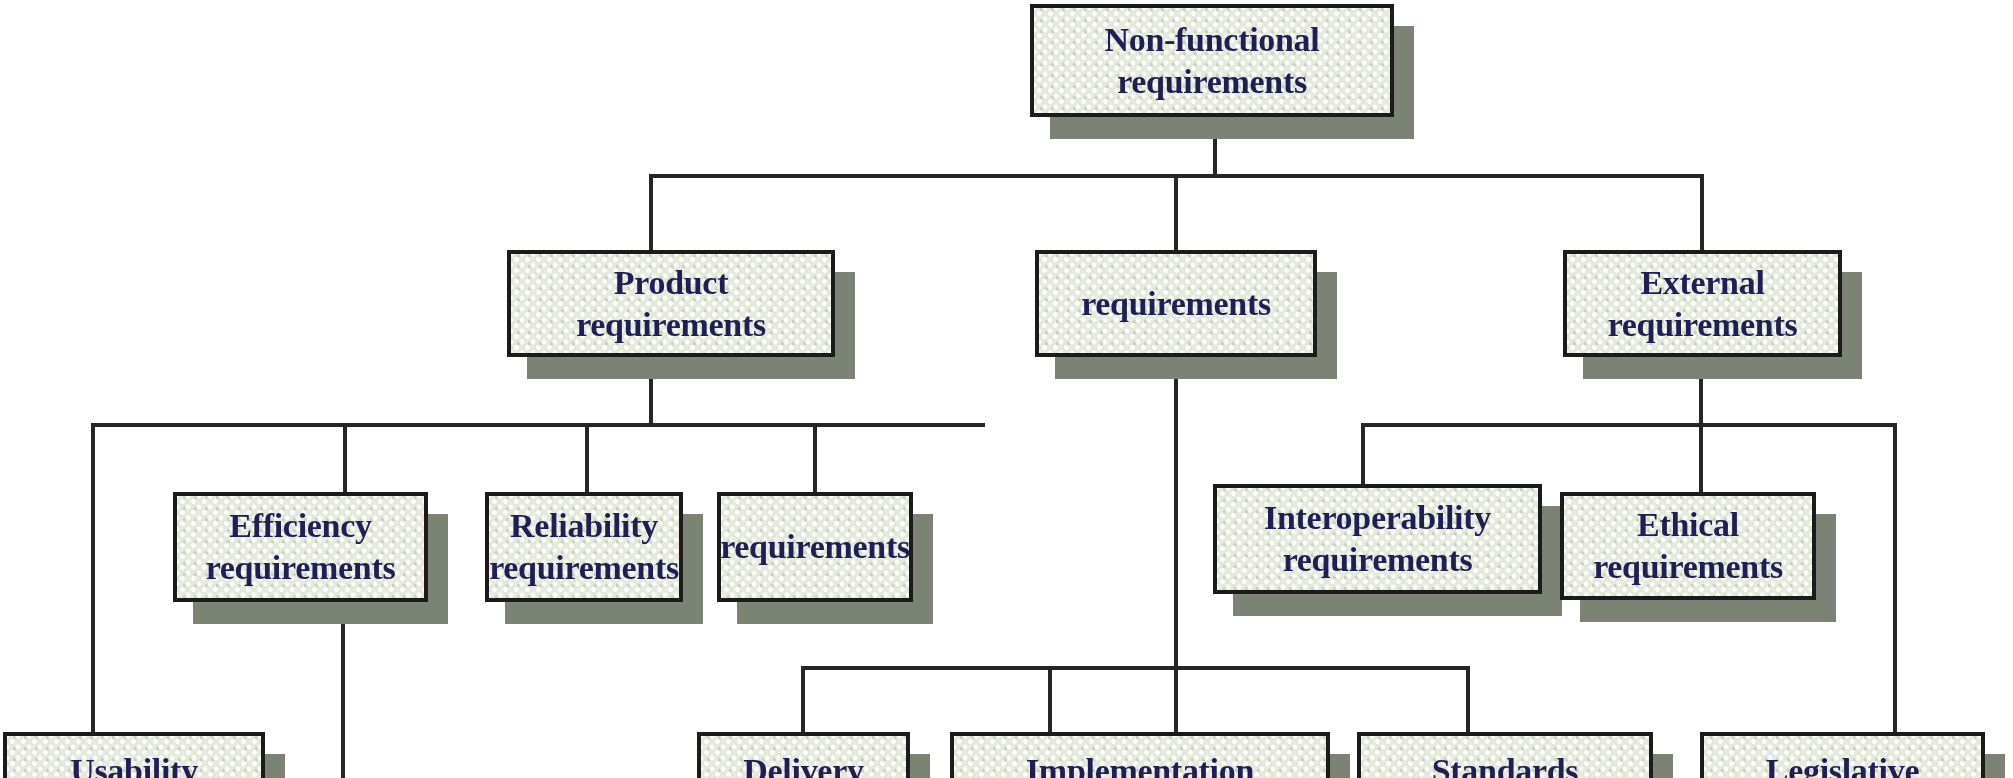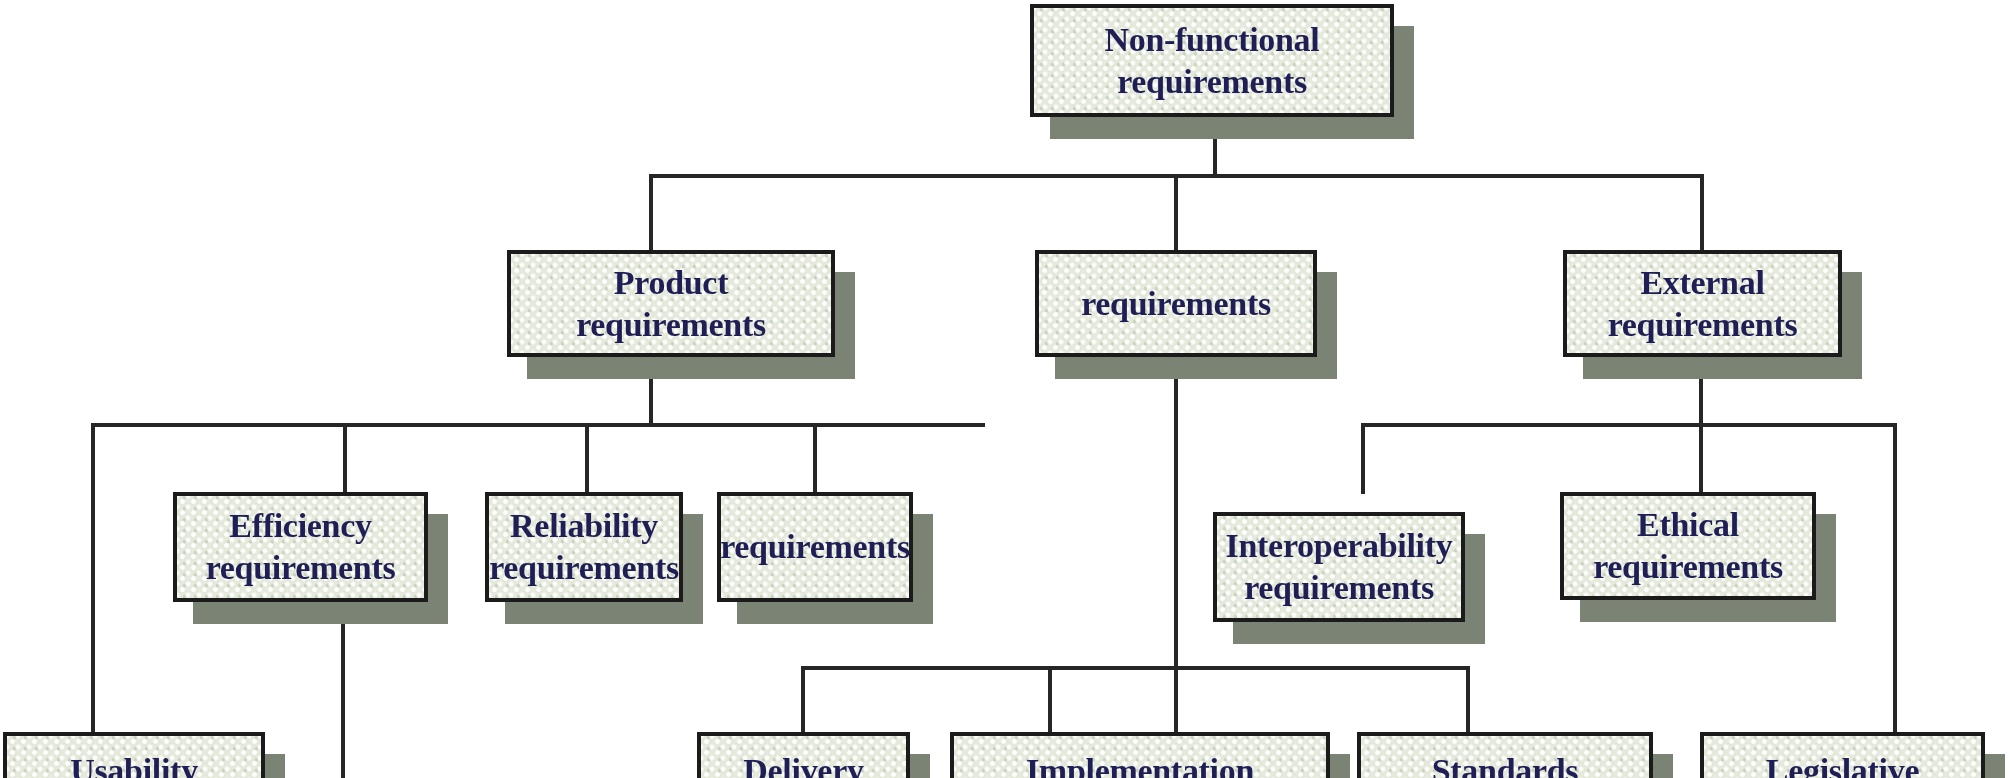--- a/index.html
+++ b/index.html
@@ -35,21 +35,21 @@
   .h{height:4px;} .v{width:4px;}
 
   
   #n-root{left:1030px; top:4px;  width:364px; height:113px;}
   #n-product{left:507px;  top:250px; width:328px; height:107px;}
   #n-org{left:1035px; top:250px; width:282px; height:107px;}
   #n-external{left:1563px; top:250px; width:279px; height:107px;}
   #n-efficiency{left:173px;  top:492px; width:255px; height:110px;}
   #n-reliability{left:485px;  top:492px; width:198px; height:110px;text-align:right;}
   #n-portability{left:717px;  top:492px; width:196px; height:110px;}
-  #n-interop{left:1213px; top:512px; width:252px; height:110px;}
+  #n-interop{left:1213px; top:484px; width:329px; height:110px;}
   #n-ethical{left:1560px; top:492px; width:256px; height:108px;}
   #n-usability{left:3px;    top:732px; width:262px; height:110px;}
   #n-delivery{left:697px;  top:732px; width:213px; height:110px;}
   #n-implementation{left:950px;  top:732px; width:380px; height:110px;}
   #n-standards{left:1357px; top:732px; width:296px; height:110px;}
   #n-legislative{left:1700px; top:732px; width:285px; height:110px;}
 
   
   #c1 {left:1213px; top:117px; height:61px;}
   #c2 {left:649px;  top:174px; width:1055px;}

